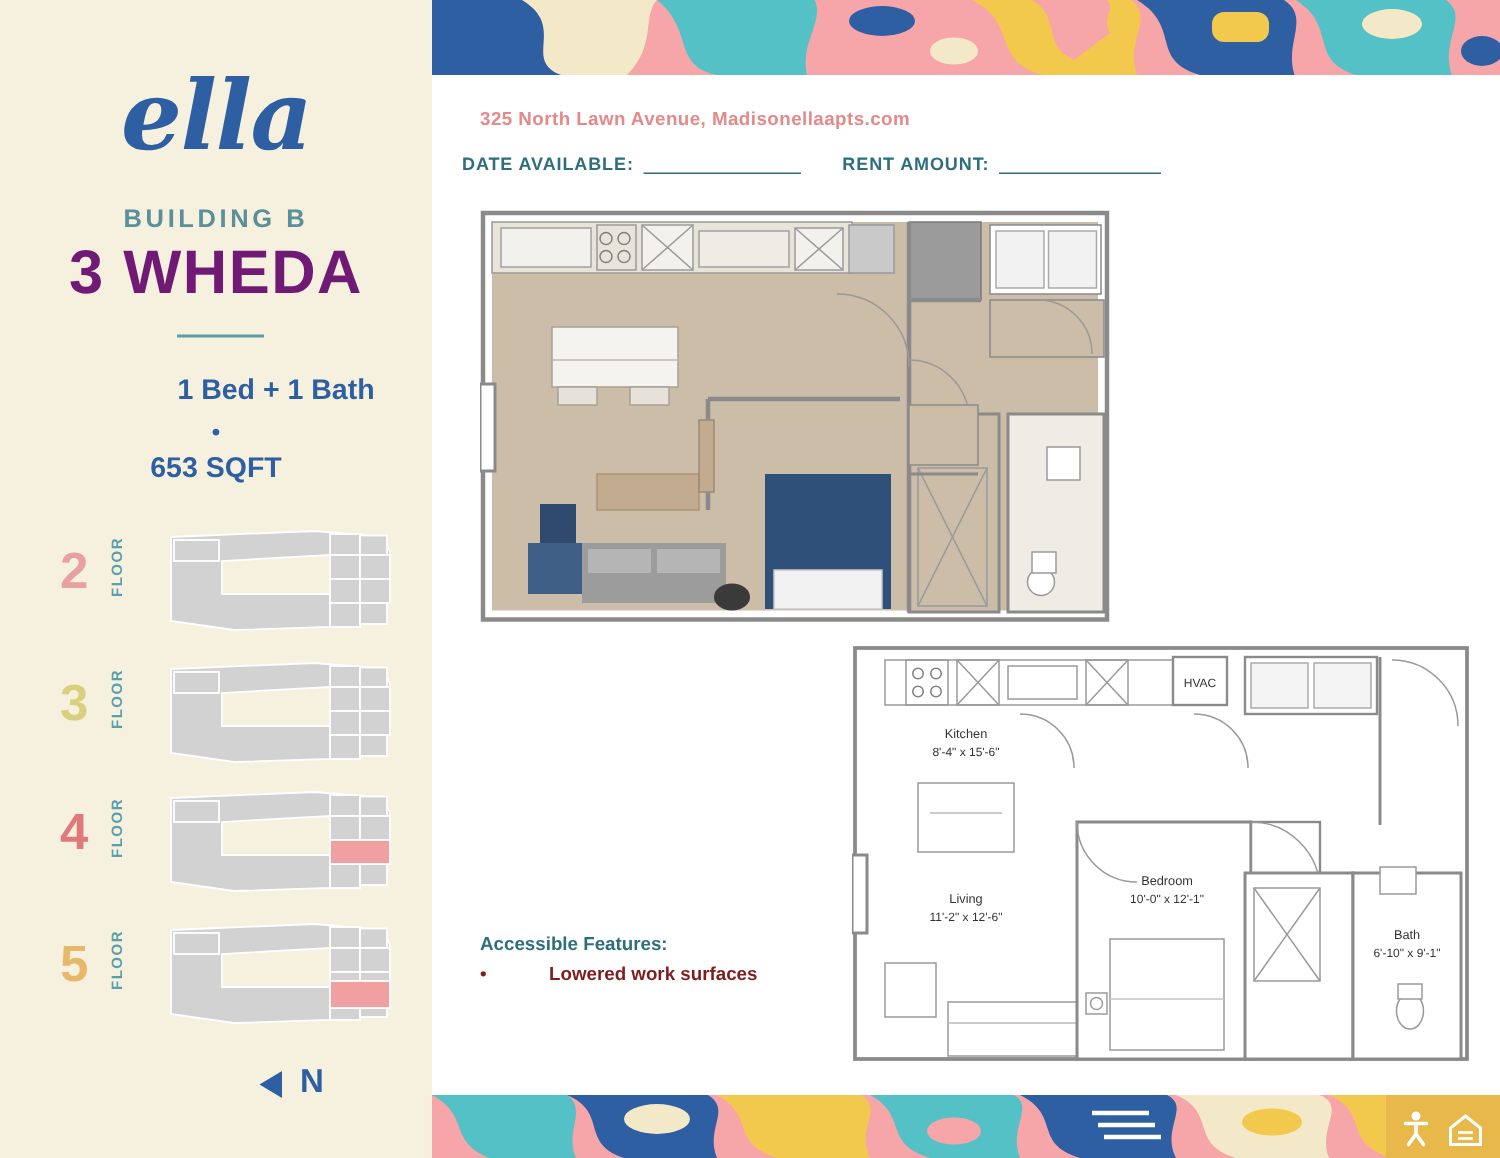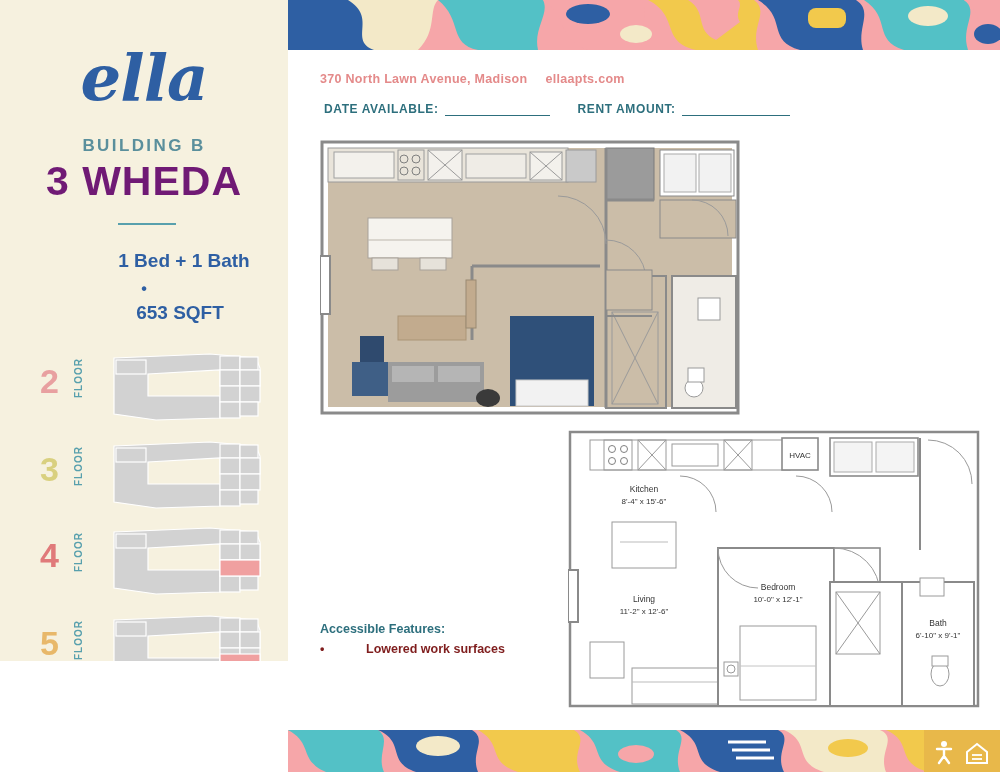--- a/index.html
+++ b/index.html
@@ -19,21 +19,21 @@
     width: 1000px;
     height: 772px;
     background: #ffffff;
     overflow: hidden;
   }
 
   
   .sidebar {
     position: absolute;
     left: 0; top: 0;
-    width: 288px; height: 661px;
+    width: 288px; height: 772px;
     background: #f6f1df;
     overflow: hidden;
   }
   .logo {
     position: absolute;
     left: 0; top: 46px;
     width: 288px;
     text-align: center;
     font-family: "DejaVu Serif", serif;
     font-weight: bold;
@@ -89,21 +89,20 @@
     font-weight: bold;
   }
   .sqft {
     position: absolute;
     left: 0; top: 302px;
     width: 288px;
     text-align: center;
     font-size: 19px;
     font-weight: bold;
     color: #2e5fa3;
-    padding-left: 36px;
   }
 
   
   .floor-row {
     position: absolute;
     left: 40px;
     width: 230px;
     height: 78px;
   }
   .floor-num {
@@ -175,25 +174,25 @@
     background: #ffffff;
   }
   .addr {
     position: absolute;
     left: 32px; top: 22px;
     font-size: 12.5px;
     font-weight: bold;
     color: #e48a8a;
     letter-spacing: 0.3px;
   }
-  .addr .site { margin-left: 18px; }
+  .addr .site { }
 
   .fields {
     position: absolute;
-    left: 36px; top: 52px;
+    left: 20px; top: 52px;
     font-size: 12px;
     font-weight: bold;
     color: #2d6f7d;
     letter-spacing: 0.6px;
   }
   .fieldline {
     display: inline-block;
     border-bottom: 1.5px solid #2d6f7d;
     width: 105px;
     height: 13px;
@@ -362,21 +361,21 @@
       <path d="M576 0 C604 18 584 40 616 50 L680 50 C672 26 692 12 676 0 Z" fill="#53c1c6"></path>
       <path d="M676 0 C698 14 684 36 712 46 L712 0 Z" fill="#f6a6a9"></path>
       <ellipse cx="640" cy="16" rx="20" ry="10" fill="#f3e9c8"></ellipse>
       <ellipse cx="700" cy="34" rx="14" ry="10" fill="#2e5fa3"></ellipse>
     </svg>
   </div>
 
   <div class="main">
 
     <div class="addr">
-      <span>370 North Lawn Avenue, Madison</span><span class="site">ellaapts.com</span>
+      <span>325 North Lawn Avenue, Madison</span><span class="site">ellaapts.com</span>
     </div>
 
     <div class="fields">
       <span>DATE AVAILABLE:</span><span class="fieldline"></span><span class="fieldlabel2">RENT AMOUNT:</span><span class="fieldline long"></span>
     </div>
 
     <div class="plan-top">
       <svg width="420" height="275" viewBox="0 0 420 275">
 
         <rect x="2" y="2" width="416" height="271" fill="#ffffff" stroke="#8a8a8a" stroke-width="3"></rect>

